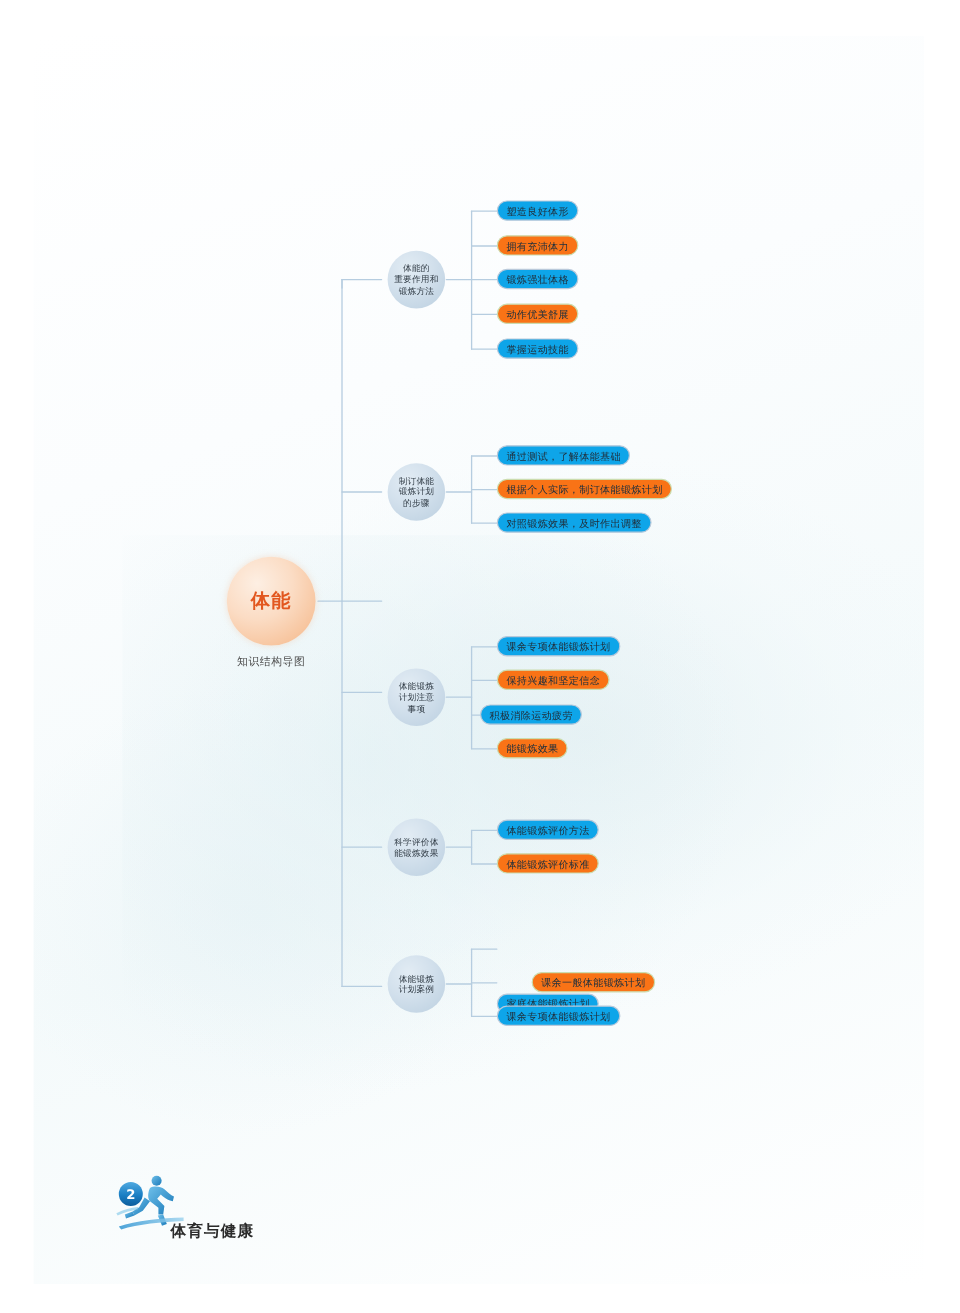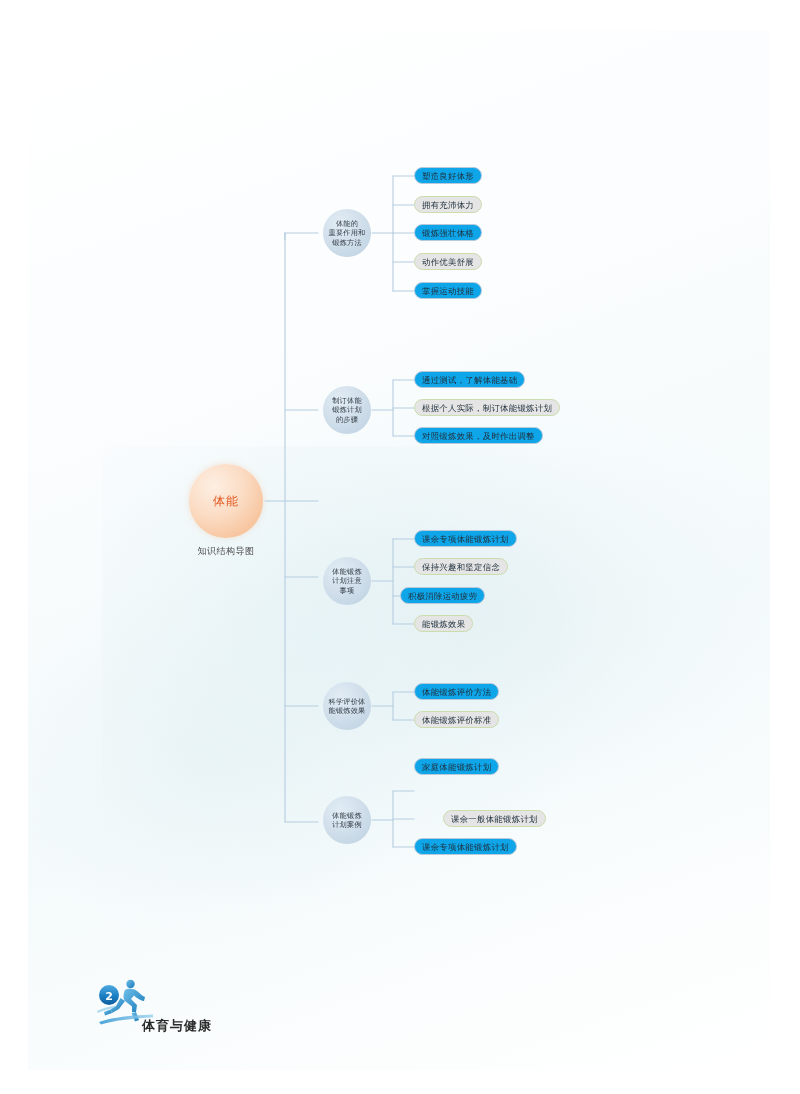--- a/index.html
+++ b/index.html
@@ -57,22 +57,22 @@
     width: 74px;
     height: 74px;
     border-radius: 50%;
     background: radial-gradient(circle at 34% 30%, #fdefe3 0%, #fbdcc4 42%, #f7c49d 78%, #f3b98e 100%);
     box-shadow: 0 0 6px rgba(243,185,142,0.35);
     display: flex;
     align-items: center;
     justify-content: center;
   }
   #central-label {
-    font-size: 12px;
-    font-weight: normal;
+    font-size: 16px;
+    font-weight: bold;
     color: #e2571f;
     letter-spacing: 1px;
     line-height: 1;
   }
   #central-subtitle {
     position: absolute;
     left: 186px;
     top: 545px;
     width: 80px;
     text-align: center;
@@ -113,21 +113,21 @@
     padding: 0 7px;
     white-space: nowrap;
     box-sizing: border-box;
     letter-spacing: 0.3px;
   }
   .leaf.blue {
     background: #0ea5e9;
     border: 0.7px solid #b9c9da;
   }
   .leaf.green {
-    background: #e5e5e5;
+    background: #f97316;
     border: 0.7px solid #cbdcae;
   }
 
   
   #footer-logo {
     position: absolute;
     left: 95px;
     top: 978px;
     width: 140px;
     height: 52px;
@@ -249,21 +249,21 @@
   </div>
   <div class="leaf blue" style="left:414px; top:683px;">体能锻炼评价方法</div>
   <div class="leaf green" style="left:414px; top:711px;">体能锻炼评价标准</div>
 
   <div class="branch-node" style="left:323px; top:796px;">
     <span class="bn-label">
       <span>体能锻炼</span><br>
       <span>计划案例</span>
     </span>
   </div>
-  <div class="leaf blue" style="left:414px; top:758px;">家庭体能锻炼计划</div>
+  <div class="leaf blue" style="left:414px; top:828px;font-family:Liberation Mono, monospace;">家庭体能锻炼计划</div>
   <div class="leaf green" style="left:414px; top:810px;margin-left:29px;">课余一般体能锻炼计划</div>
   <div class="leaf blue" style="left:414px; top:838px;">课余专项体能锻炼计划</div>
 
   <svg id="footer-logo" viewBox="0 0 140 52">
     <defs>
       <linearGradient id="badgeGrad" x1="0" y1="0" x2="0" y2="1">
         <stop offset="0%" stop-color="#4fa9e0"></stop>
         <stop offset="55%" stop-color="#1b7fc4"></stop>
         <stop offset="100%" stop-color="#0c5d9c"></stop>
       </linearGradient>

